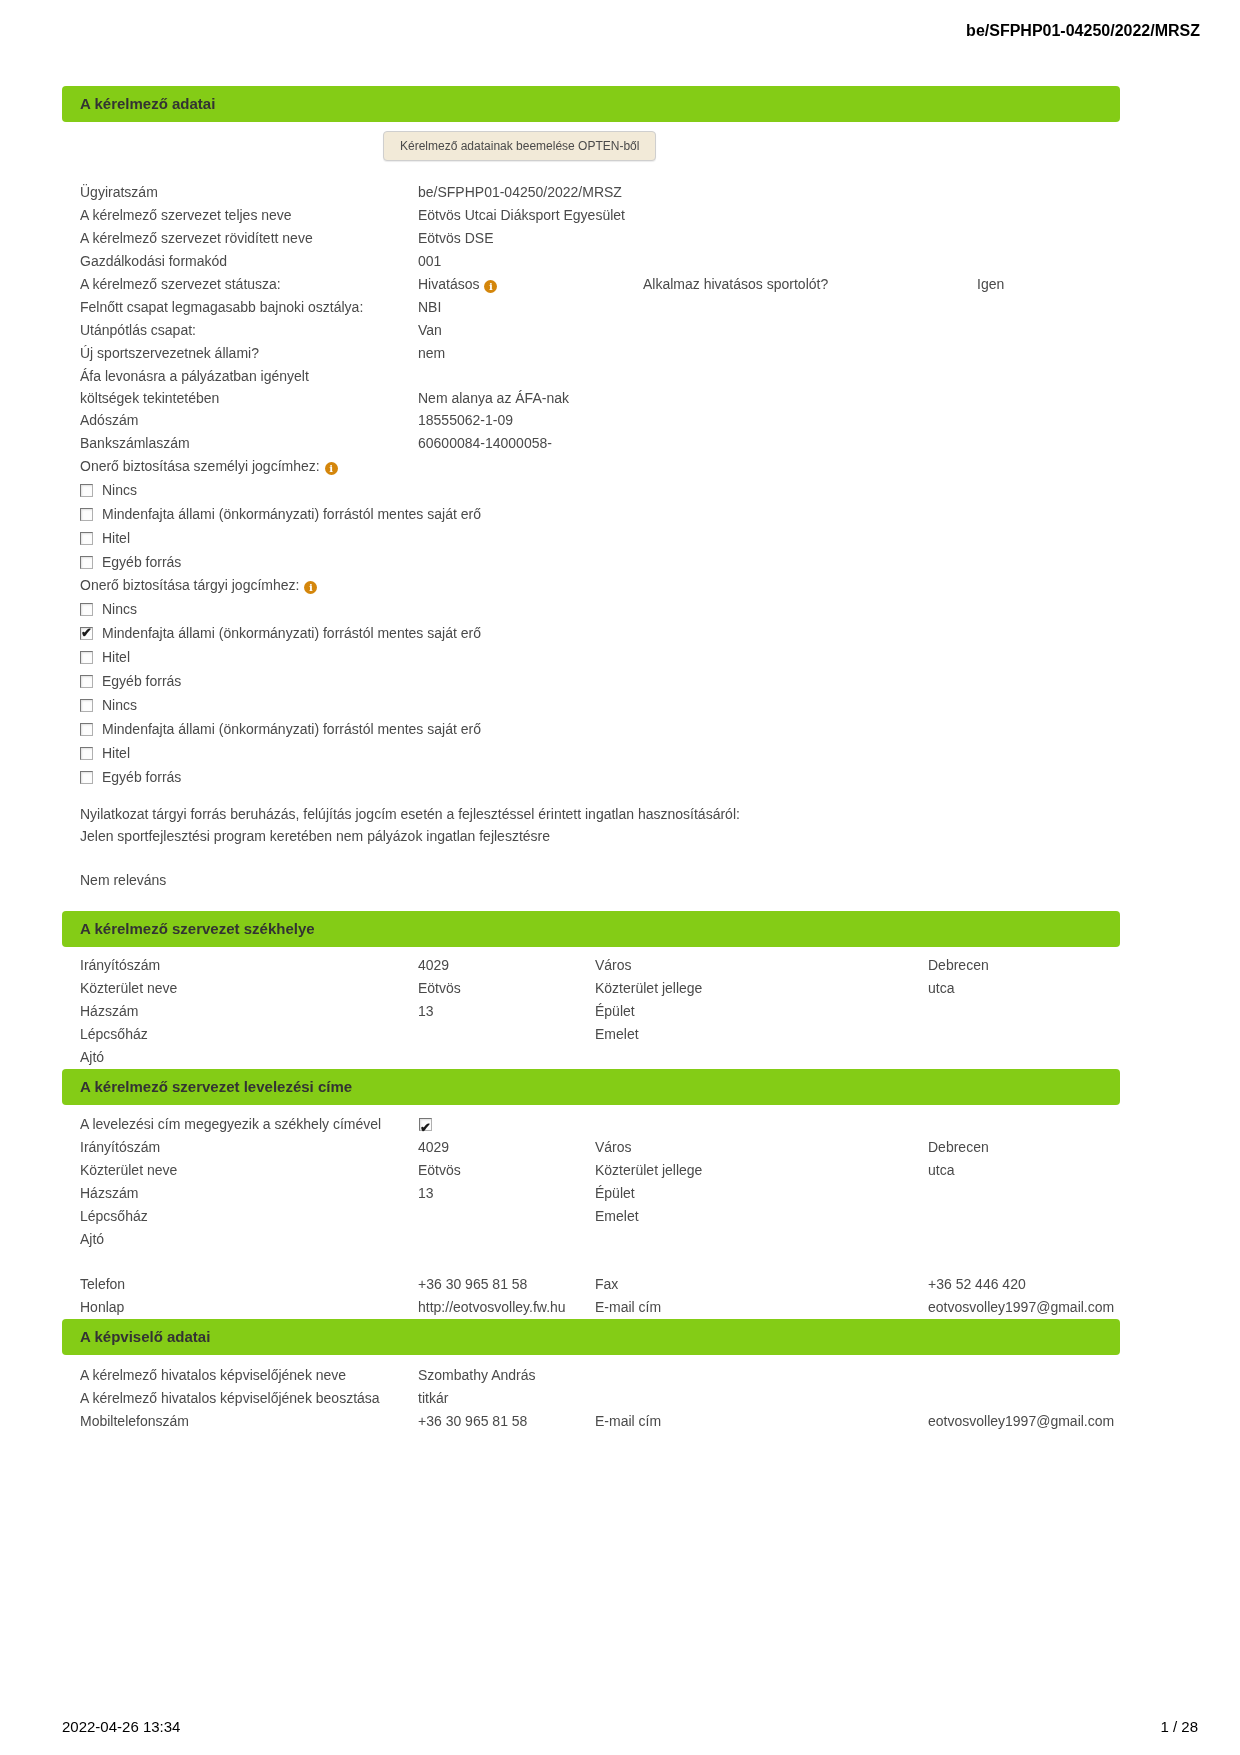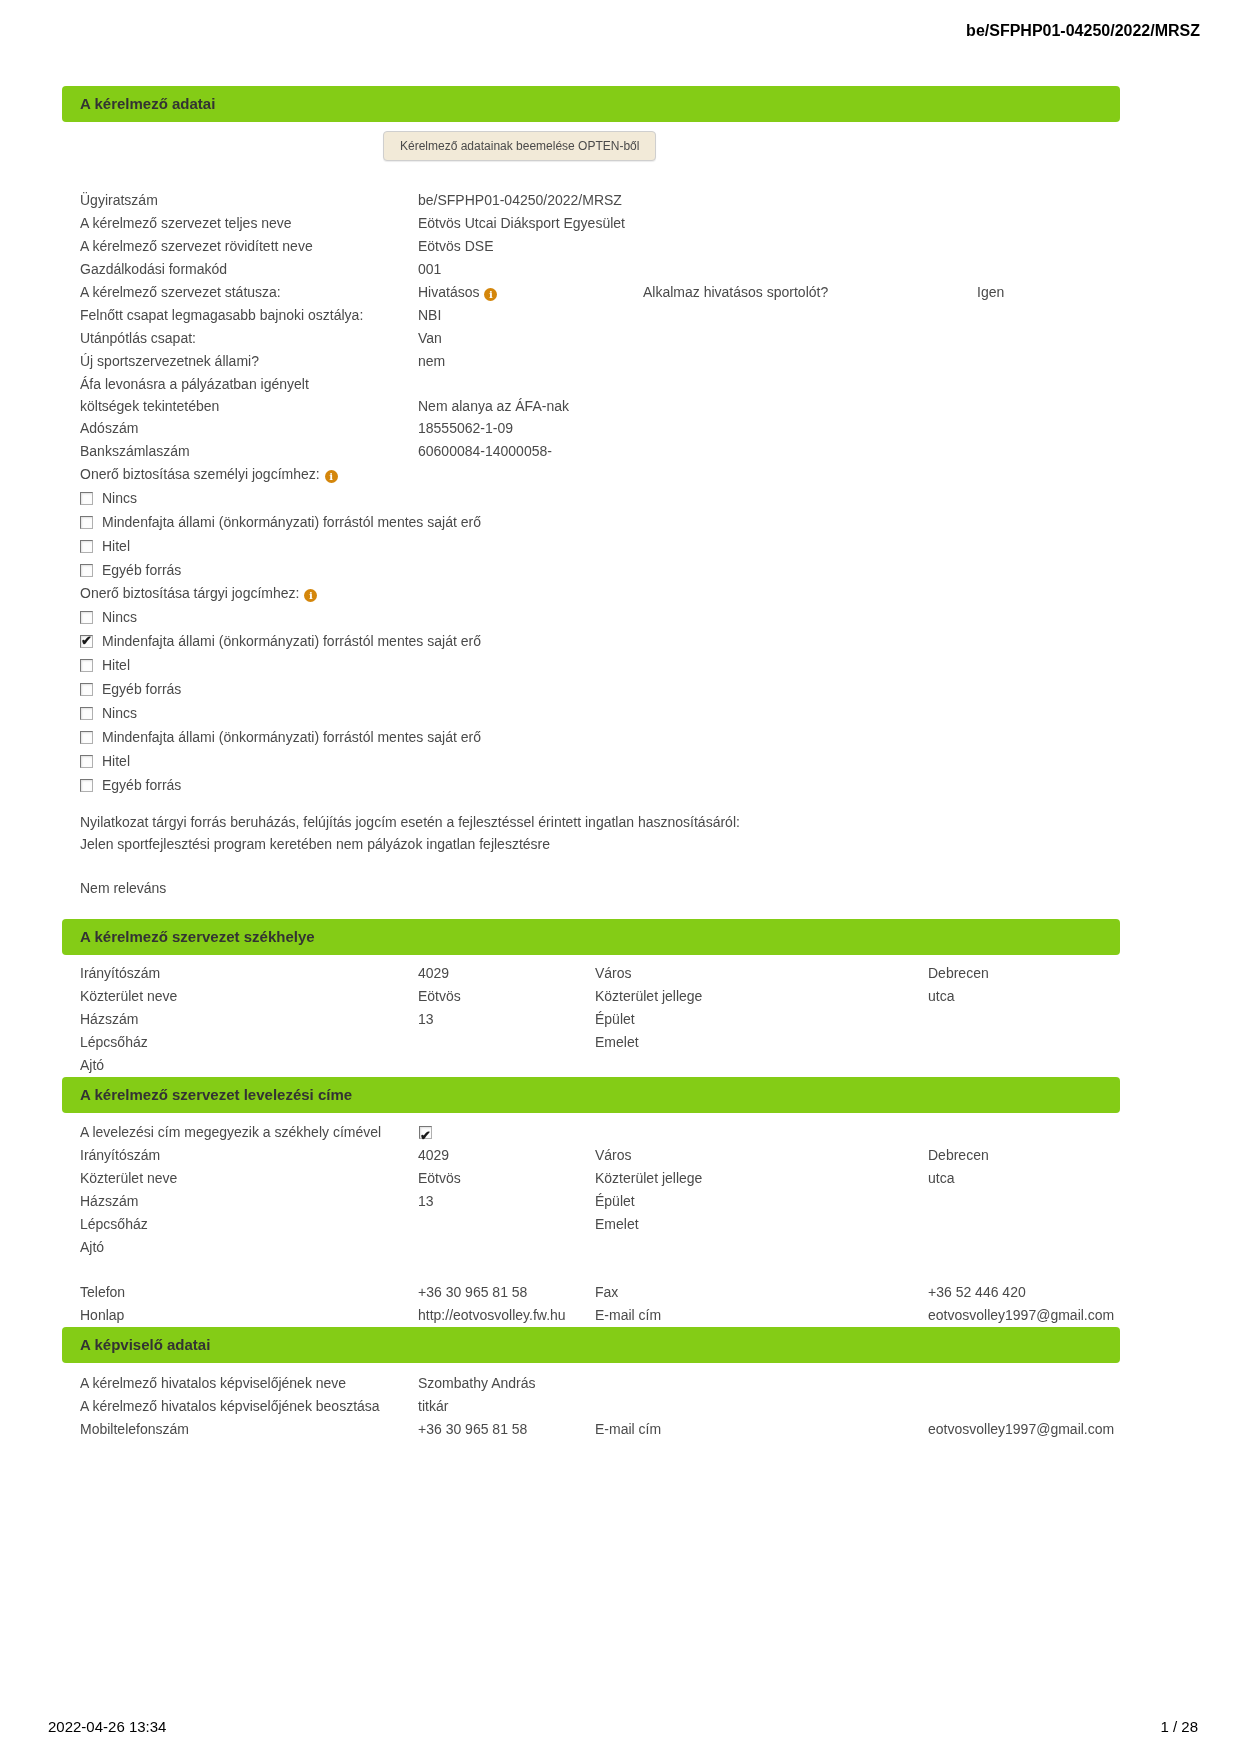--- a/index.html
+++ b/index.html
@@ -18,21 +18,21 @@
     padding-left:18px; font-weight:bold; font-size:15px; color:#333;
     box-sizing:border-box;
   }
   .btn-row { margin-top:9px; height:30px; }
   .opten-btn {
     margin-left:321px; height:30px; padding:0 16px;
     background:#f2ead8; border:1px solid #cfcfcf; border-radius:4px;
     font-family:"Liberation Sans", sans-serif; font-size:12px; color:#4a4a4a;
     box-shadow:0 1px 1px rgba(0,0,0,0.08); cursor:pointer;
   }
-  .rows { margin-top:28px; }
+  .rows { margin-top:20px; }
   .row { position:relative; height:23px; line-height:23px; }
   .row.tall { height:44px; }
   .c1 { position:absolute; left:18px; white-space:nowrap; }
   .c2 { position:absolute; left:356px; white-space:nowrap; }
   .c3 { position:absolute; left:533px; white-space:nowrap; }
   .c4 { position:absolute; left:866px; white-space:nowrap; }
   .c3.q { left:581px; }
   .c4.q { left:915px; }
   .tl1 { top:0; } .tl2 { top:22px; }
   .info-icon {
@@ -54,21 +54,21 @@
     font-size:13px; font-weight:bold; color:#1a1a1a;
   }
   .cb-label { margin-left:9px; white-space:nowrap; }
   .decl { margin-top:14px; }
   .para { height:22px; line-height:22px; padding-left:18px; white-space:nowrap; }
   .spacer22 { height:22px; }
   .hq-rows { margin-top:7px; }
   .mail-rows { margin-top:8px; }
   .rep-rows { margin-top:9px; }
   .cb-abs { position:absolute; left:357px; top:5px; }
-  .footer-left { position:absolute; left:48px; top:1718px; font-size:15px; color:#000; }
+  .footer-left { position:absolute; left:62px; top:1718px; font-size:15px; color:#000; }
   .footer-right { position:absolute; right:42px; top:1718px; font-size:15px; color:#000; }
 </style>
 </head>
 <body>
 
 <div class="page">
 
   <div class="doc-number">be/SFPHP01-04250/2022/MRSZ</div>
 
   <div class="content">

